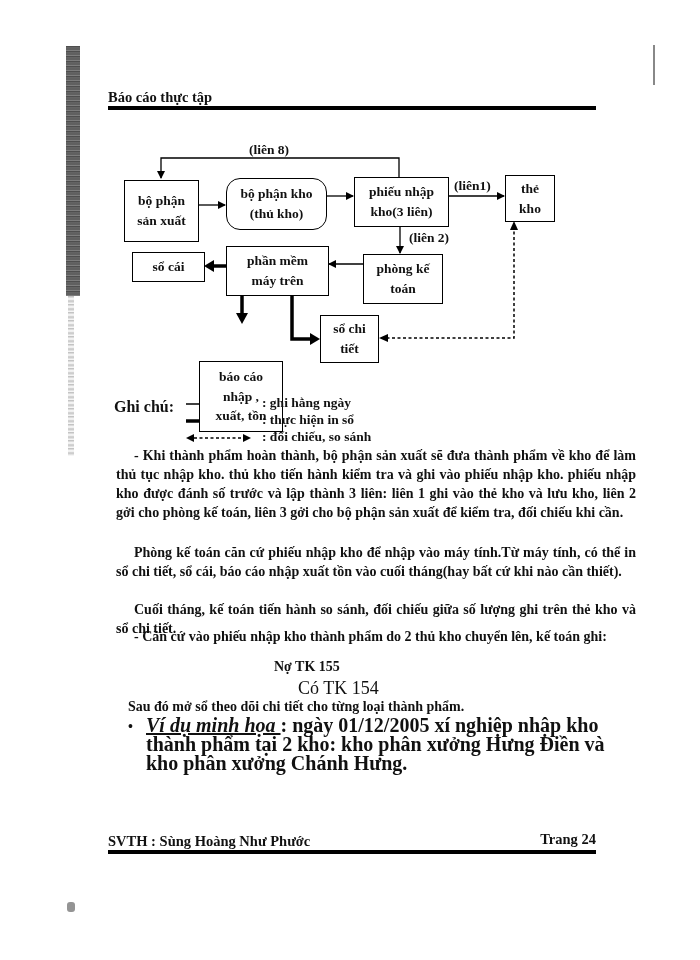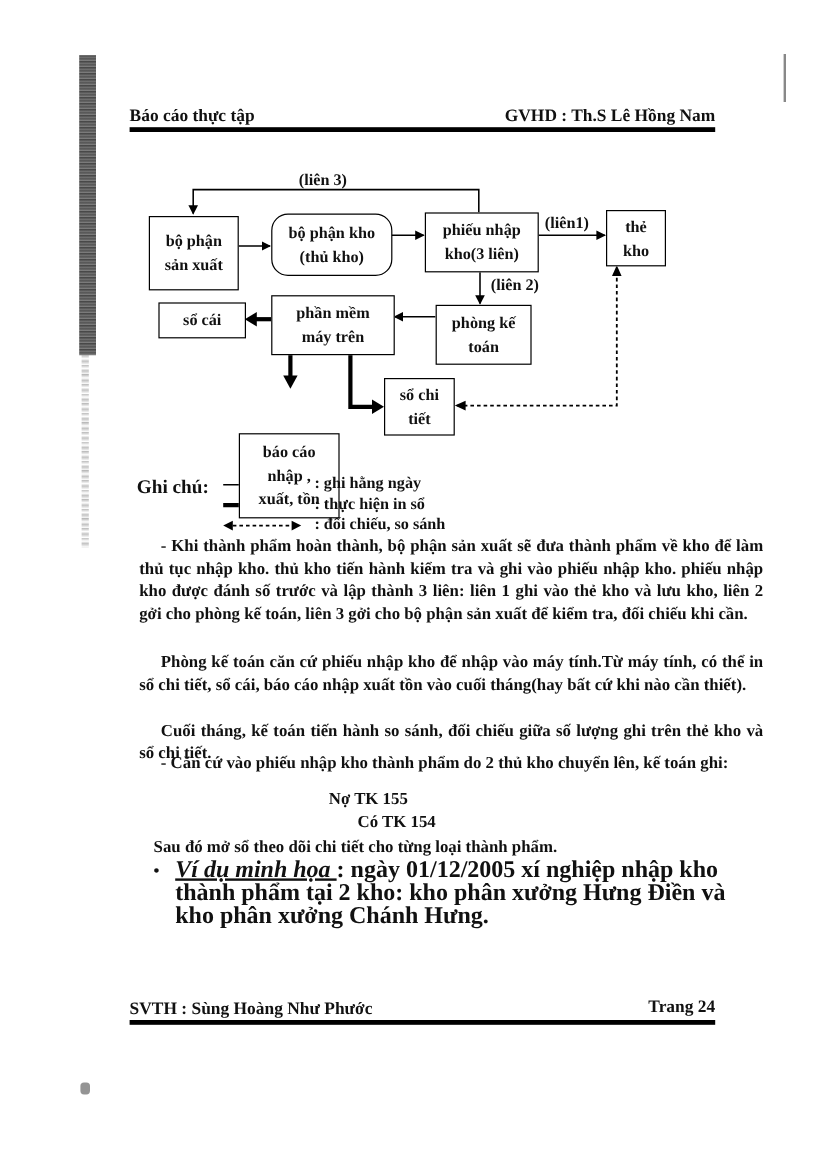--- a/index.html
+++ b/index.html
@@ -20,36 +20,35 @@
   .footer .r { position:absolute; right:0; bottom:2px; font-size:14.5px; font-weight:bold; }
   .box { position:absolute; border:1.5px solid #000; background:#fff; display:flex; align-items:center;
          justify-content:center; text-align:center; font-size:13.5px; font-weight:bold; line-height:1.45; box-sizing:border-box; }
   .lbl { position:absolute; font-size:13.5px; font-weight:bold; white-space:nowrap; }
   svg.diagram { position:absolute; left:0; top:0; }
   .legend-title { left:114px; top:398px; font-size:16px; font-weight:bold; }
   .legend-item { position:absolute; left:262px; font-size:13.5px; font-weight:bold; }
   .para { position:absolute; left:116px; width:520px; font-size:14px; font-weight:bold; line-height:19px; text-align:justify; }
   .indent { text-indent:18px; }
   .center1 { position:absolute; left:274px; top:659px; font-size:14px; font-weight:bold; }
-  .center2 { position:absolute; left:298px; top:678px; font-size:14px; font-weight:bold; }
+  .center2 { position:absolute; left:298px; top:678px; font-size:18px; font-weight:normal; }
   .bullet { position:absolute; left:128px; top:719px; font-size:14px; font-weight:bold; }
   .example { position:absolute; left:146px; top:716px; width:490px; font-size:20px; font-weight:bold; line-height:19px; }
   .example .em { font-style:italic; text-decoration:underline; }
 </style>
 </head>
 <body>
 
 <div class="abs scan-left"></div>
 <div class="abs scan-left2"></div>
 <div class="abs scan-right"></div>
 <div class="abs speck"></div>
 
 <div class="abs header">
   <span class="l">Báo cáo thực tập</span>
-  <span class="r">GVHD : Th.S Lê Hồng Nam</span>
 </div>
 
 <svg class="diagram" width="700" height="960">
   <defs>
     <marker id="ah" markerWidth="8" markerHeight="8" refX="7" refY="4" orient="auto" markerUnits="userSpaceOnUse">
       <path d="M0,0 L8,4 L0,8 Z" fill="#000"></path>
     </marker>
     <marker id="ahb" markerWidth="11" markerHeight="11" refX="10" refY="5.5" orient="auto" markerUnits="userSpaceOnUse">
       <path d="M0,0 L11,5.5 L0,11 Z" fill="#000"></path>
     </marker>
@@ -134,21 +133,21 @@
       <div>xuất, tồn</div>
     </div>
 </div>
 <div class="box" style="left:320px;top:315px;width:59px;height:48px;">
   <div>
       <div>sổ chi</div>
       <div>tiết</div>
     </div>
 </div>
 
-<span class="lbl" style="left:249px;top:142px;">(liên 3)</span>
+<span class="lbl" style="left:249px;top:142px;">(liên 8)</span>
 <span class="lbl" style="left:454px;top:178px;">(liên1)</span>
 <span class="lbl" style="left:409px;top:230px;">(liên 2)</span>
 
 <span class="abs legend-title">Ghi chú:</span>
 <span class="legend-item" style="top:395px;">: ghi hằng ngày</span>
 <span class="legend-item" style="top:412px;">: thực hiện in sổ</span>
 <span class="legend-item" style="top:429px;">: đối chiếu, so sánh</span>
 
 <div class="para indent" style="top:446px;">- Khi thành phẩm hoàn thành, bộ phận sản xuất sẽ đưa thành phẩm về kho để làm thủ tục nhập kho. thủ kho tiến hành kiểm tra và ghi vào phiếu nhập kho. phiếu nhập kho được đánh số trước và lập thành 3 liên: liên 1 ghi vào thẻ kho và lưu kho, liên 2 gởi cho phòng kế toán, liên 3 gởi cho bộ phận sản xuất để kiểm tra, đối chiếu khi cần.</div>
 <div class="para indent" style="top:543px;">Phòng kế toán căn cứ phiếu nhập kho để nhập vào máy tính.Từ máy tính, có thể in sổ chi tiết, sổ cái, báo cáo nhập xuất tồn vào cuối tháng(hay bất cứ khi nào cần thiết).</div>

